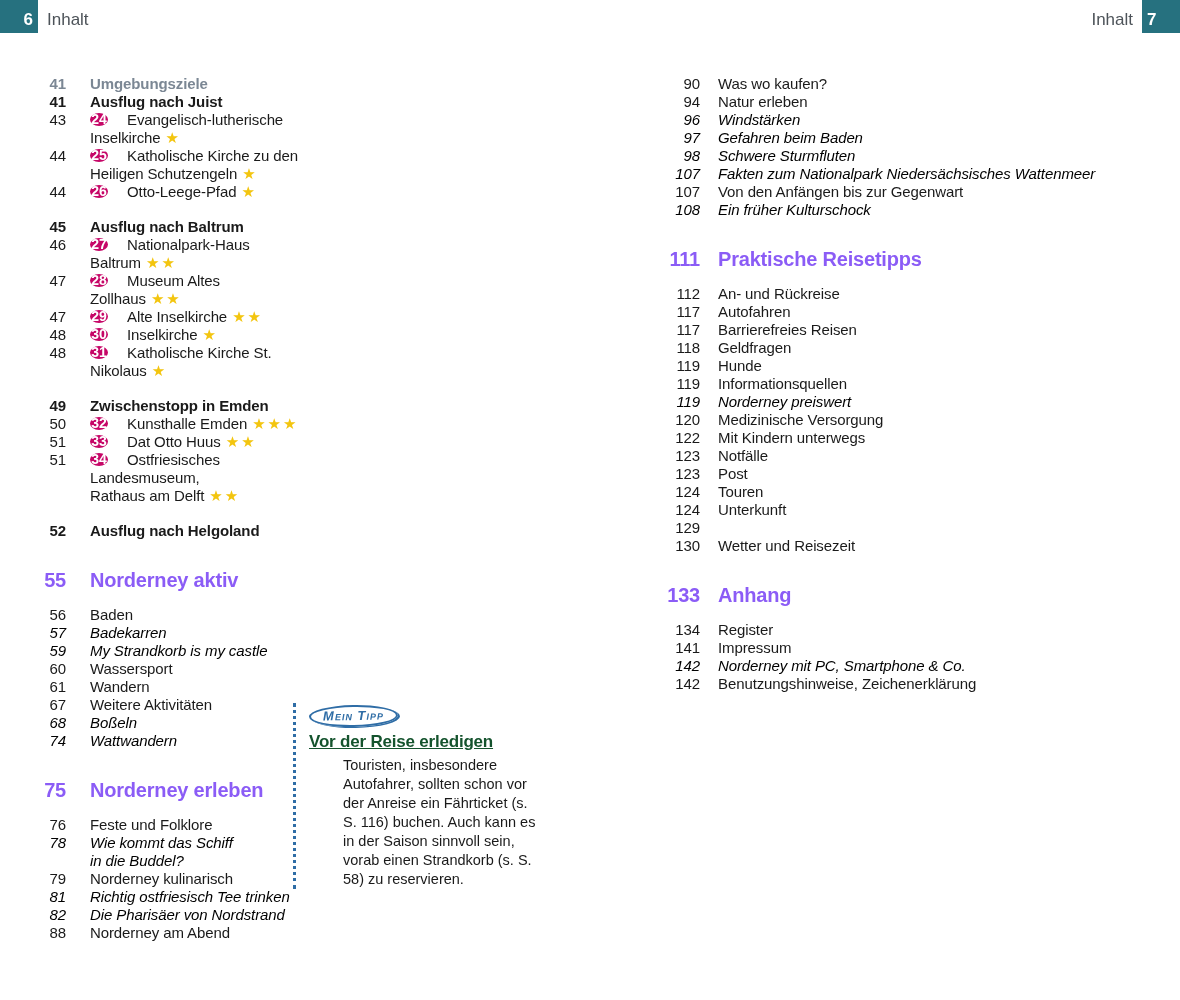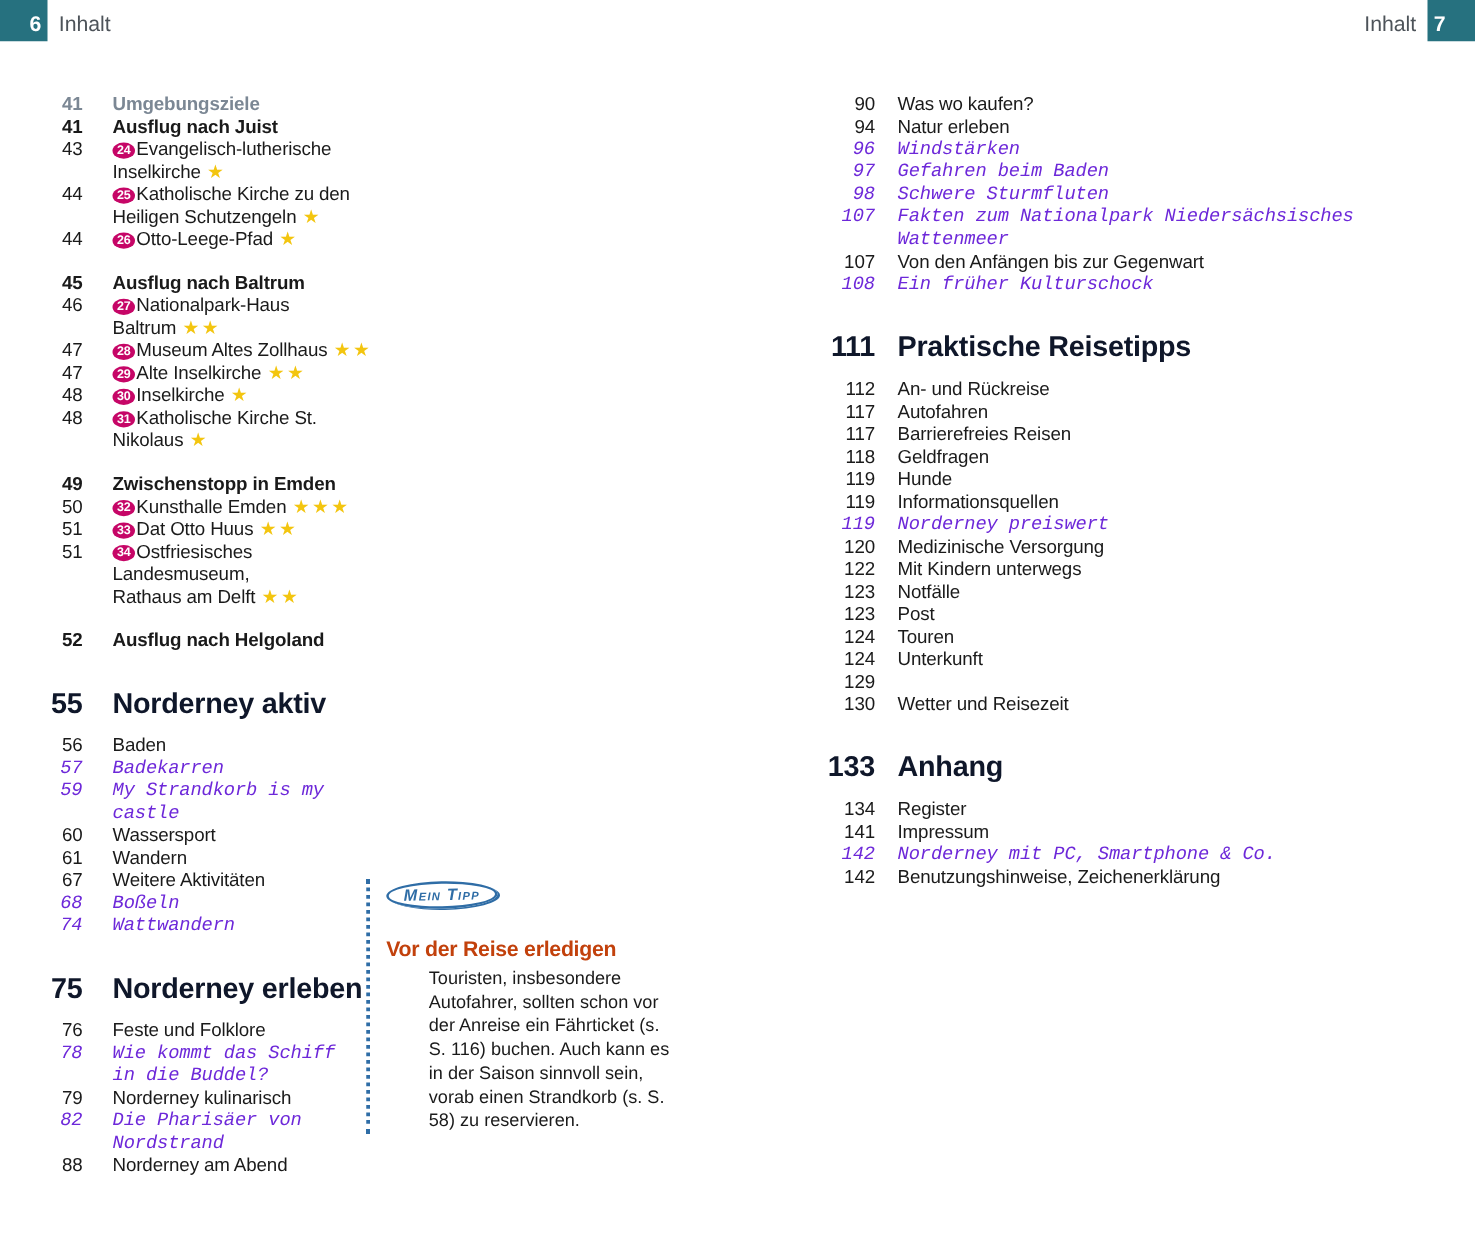--- a/index.html
+++ b/index.html
@@ -36,49 +36,50 @@
   .row { display:flex; font-size:15px; line-height:18px; letter-spacing:-0.1px; }
   .pagenum { flex:none; text-align:right; }
   #left-column  .pagenum { width:38px; margin-right:24px; }
   #right-column .pagenum { width:50px; margin-right:18px; }
   .entry-text { flex:1; }
 
   .row.gap { margin-top:17px; }
   .row.bold { font-weight:bold; }
   .row.subhead { font-weight:bold; color:#7b8794; }
   .row.chapter {
-    font-weight:bold; color:#0f172a; font-size:23px; line-height:26px;
+    font-weight:bold; color:#8b5cf6; font-size:20px; line-height:26px;
     margin-top:27px; margin-bottom:13px; letter-spacing:-0.2px;
   }
-  .row.italic { color:#6d28d9; font-style:italic;font-family:Liberation Mono, monospace; }
+  .row.italic { color:#000000; font-style:italic; }
 
   .marker {
     display:inline-block; width:18px; height:13px; border-radius:50%;
-    background:#c60667; color:#ffffff; font-size:10px; font-weight:bold;
+    background:#c60667; color:#ffffff; font-size:14px; font-weight:bold;
     font-style:normal; text-align:center; line-height:13px;
-    margin-right:1px; position:relative; top:-1px;
+    margin-right:19px; position:relative; top:-1px;
   }
   .stars { color:#f3c50f; margin-left:5px; letter-spacing:2px; white-space:nowrap; }
 
   
   #tip-box {
     position:absolute; left:293px; top:703px; width:222px; min-height:162px;
     border-left:3px dotted #2f6da6; padding:2px 0 0 13px;
   }
   .tip-badge {
     display:inline-block; color:#2f6da6; border:2px solid #2f6da6;
     border-radius:50%; padding:1px 12px 2px 12px;
     font-variant:small-caps; font-weight:bold; font-style:italic;
     font-size:13px; letter-spacing:1px;
     box-shadow:2px 1px 0 0 #2f6da6;
     transform:rotate(-1deg);
   }
   .tip-title {
-    margin-top:23px; font-weight:bold; font-size:17px; color:#c2410c;
+    margin-top:5px; font-weight:bold; font-size:17px; color:#14532d;
     letter-spacing:-0.2px;
+    text-decoration:underline;
   }
   .tip-body {
     margin-top:4px; font-size:14.5px; line-height:19px; color:#1a1a1a;
     width:200px;
     margin-left:34px;
   }
 </style>
 </head>
 <body>
 
@@ -269,20 +270,26 @@
         <div class="line">in die Buddel?</div>
       </span>
     </div>
     <div class="row normal">
       <span class="pagenum">79</span>
       <span class="entry-text">
         <div class="line">Norderney kulinarisch</div>
       </span>
     </div>
     <div class="row italic">
+      <span class="pagenum">81</span>
+      <span class="entry-text">
+        <div class="line">Richtig ostfriesisch Tee trinken</div>
+      </span>
+    </div>
+    <div class="row italic">
       <span class="pagenum">82</span>
       <span class="entry-text">
         <div class="line">Die Pharisäer von Nordstrand</div>
       </span>
     </div>
     <div class="row normal">
       <span class="pagenum">88</span>
       <span class="entry-text">
         <div class="line">Norderney am Abend</div>
       </span>

